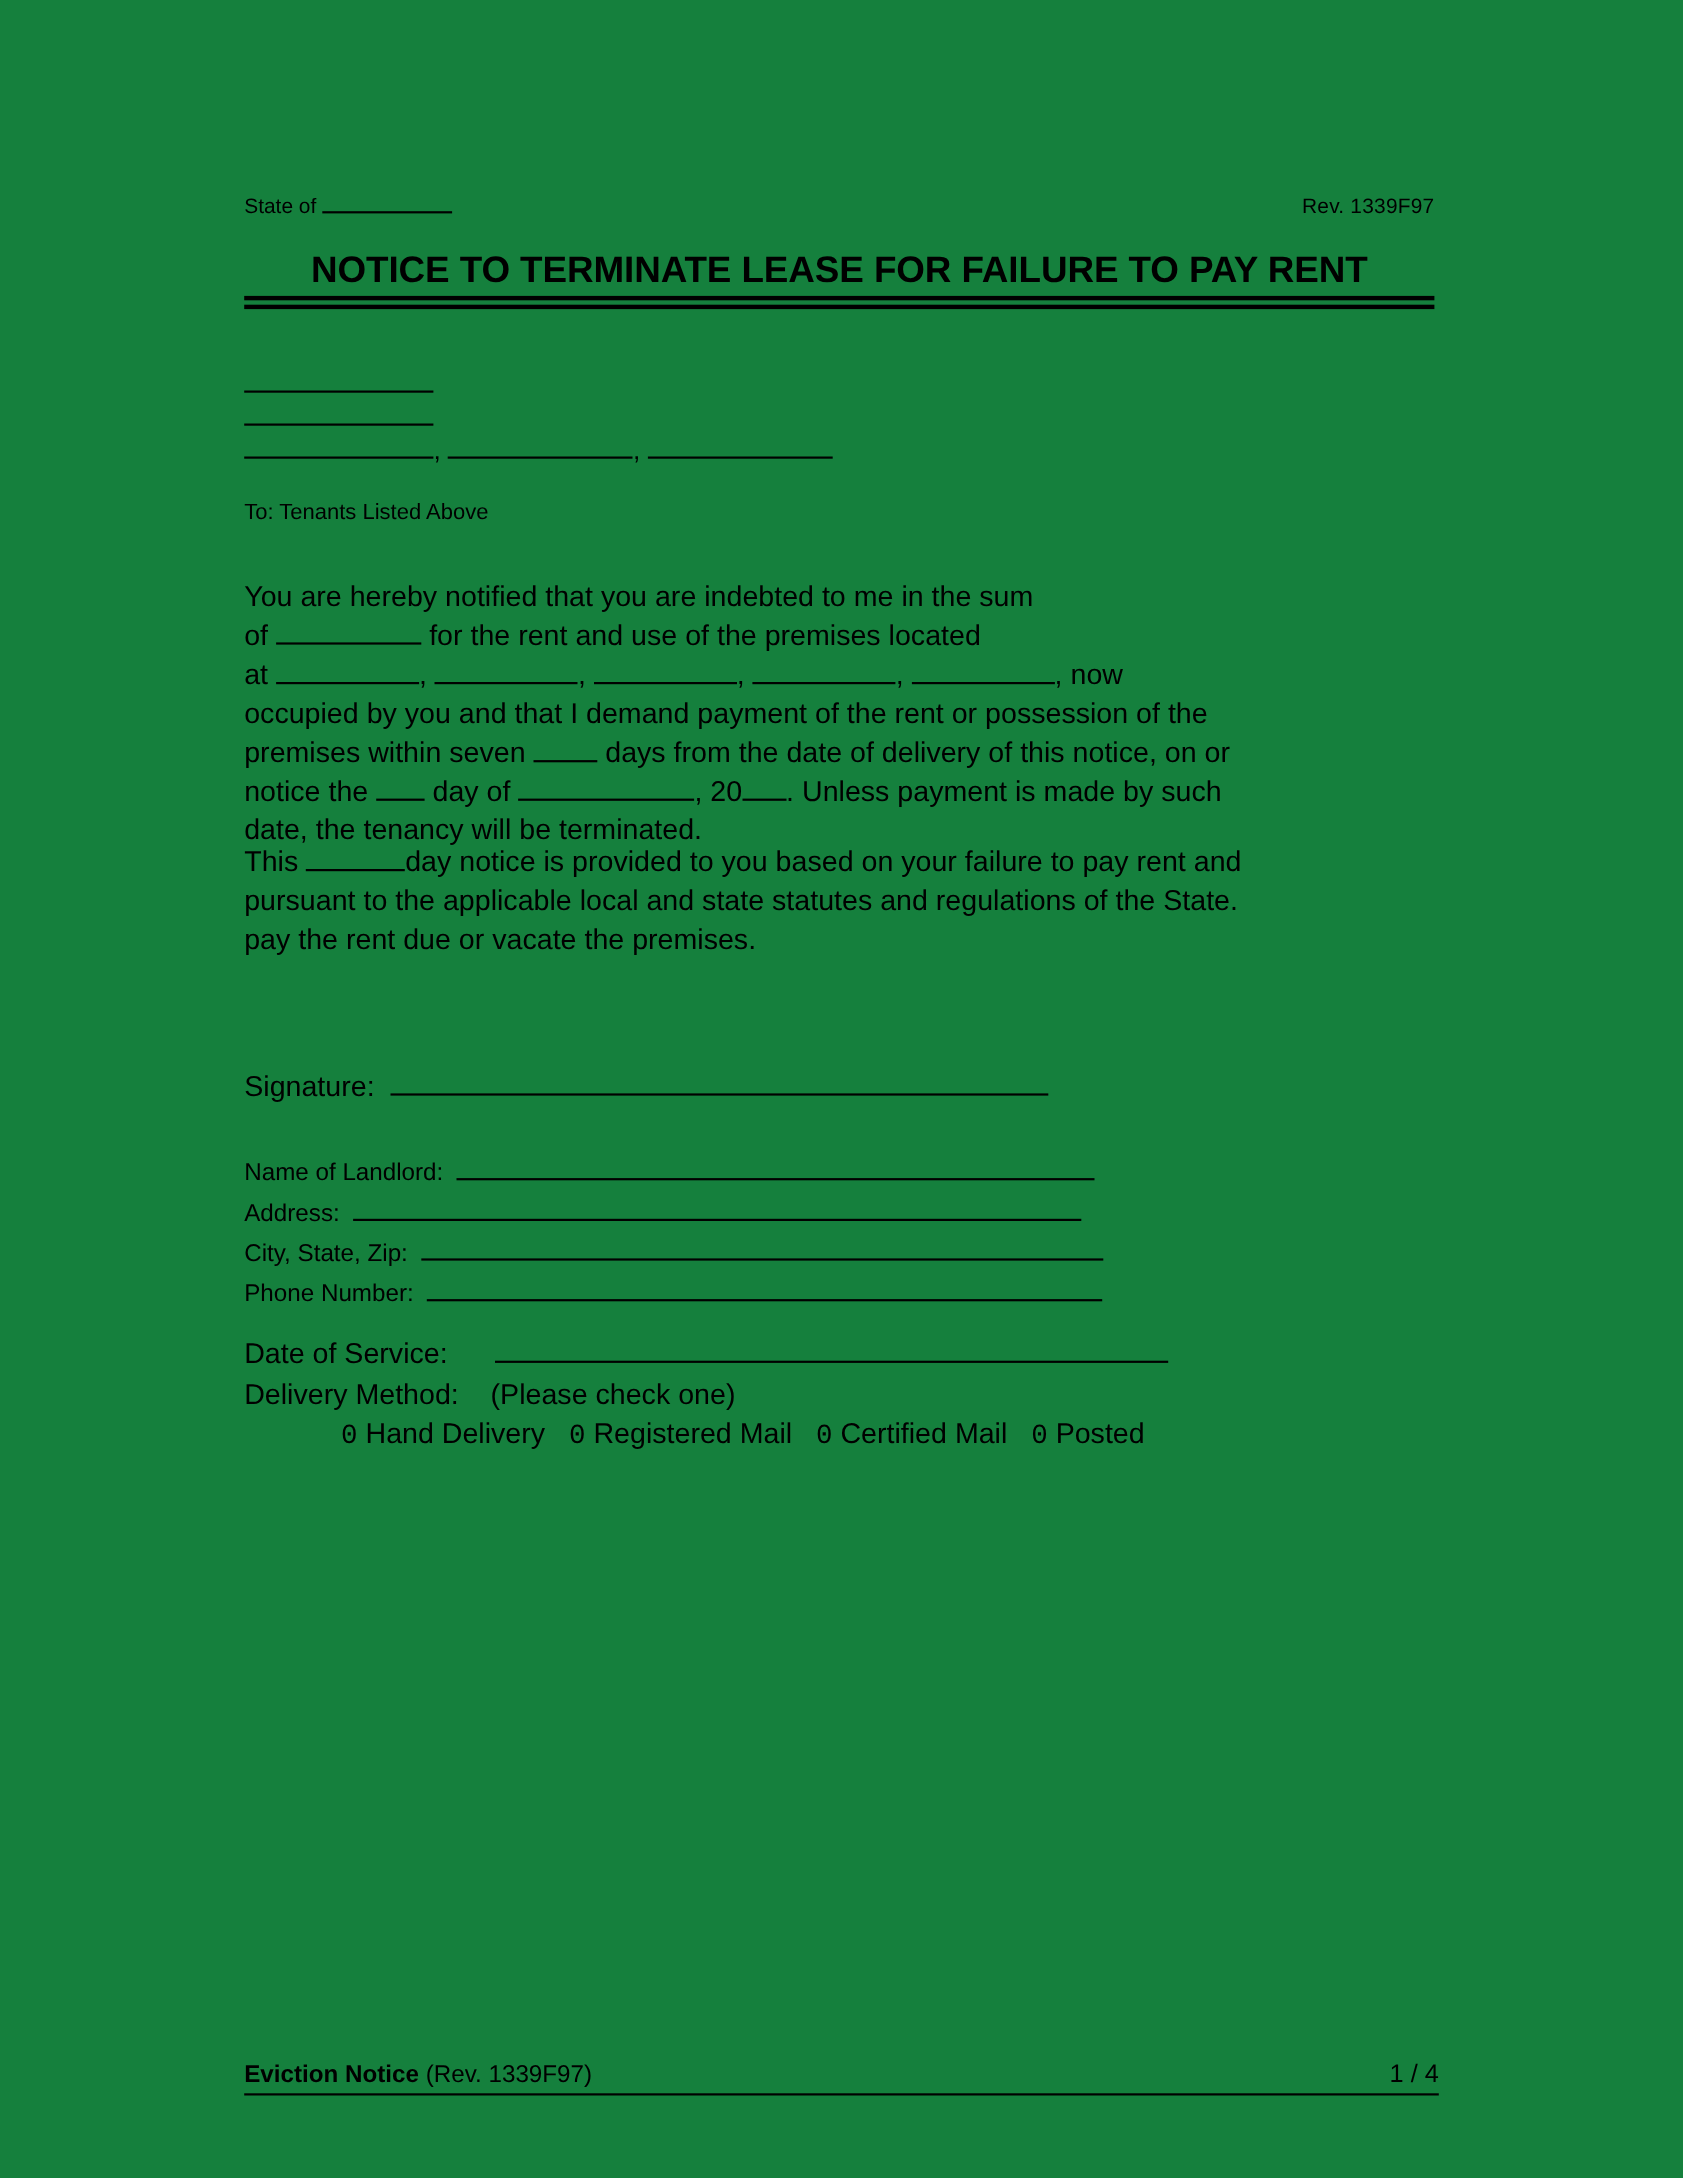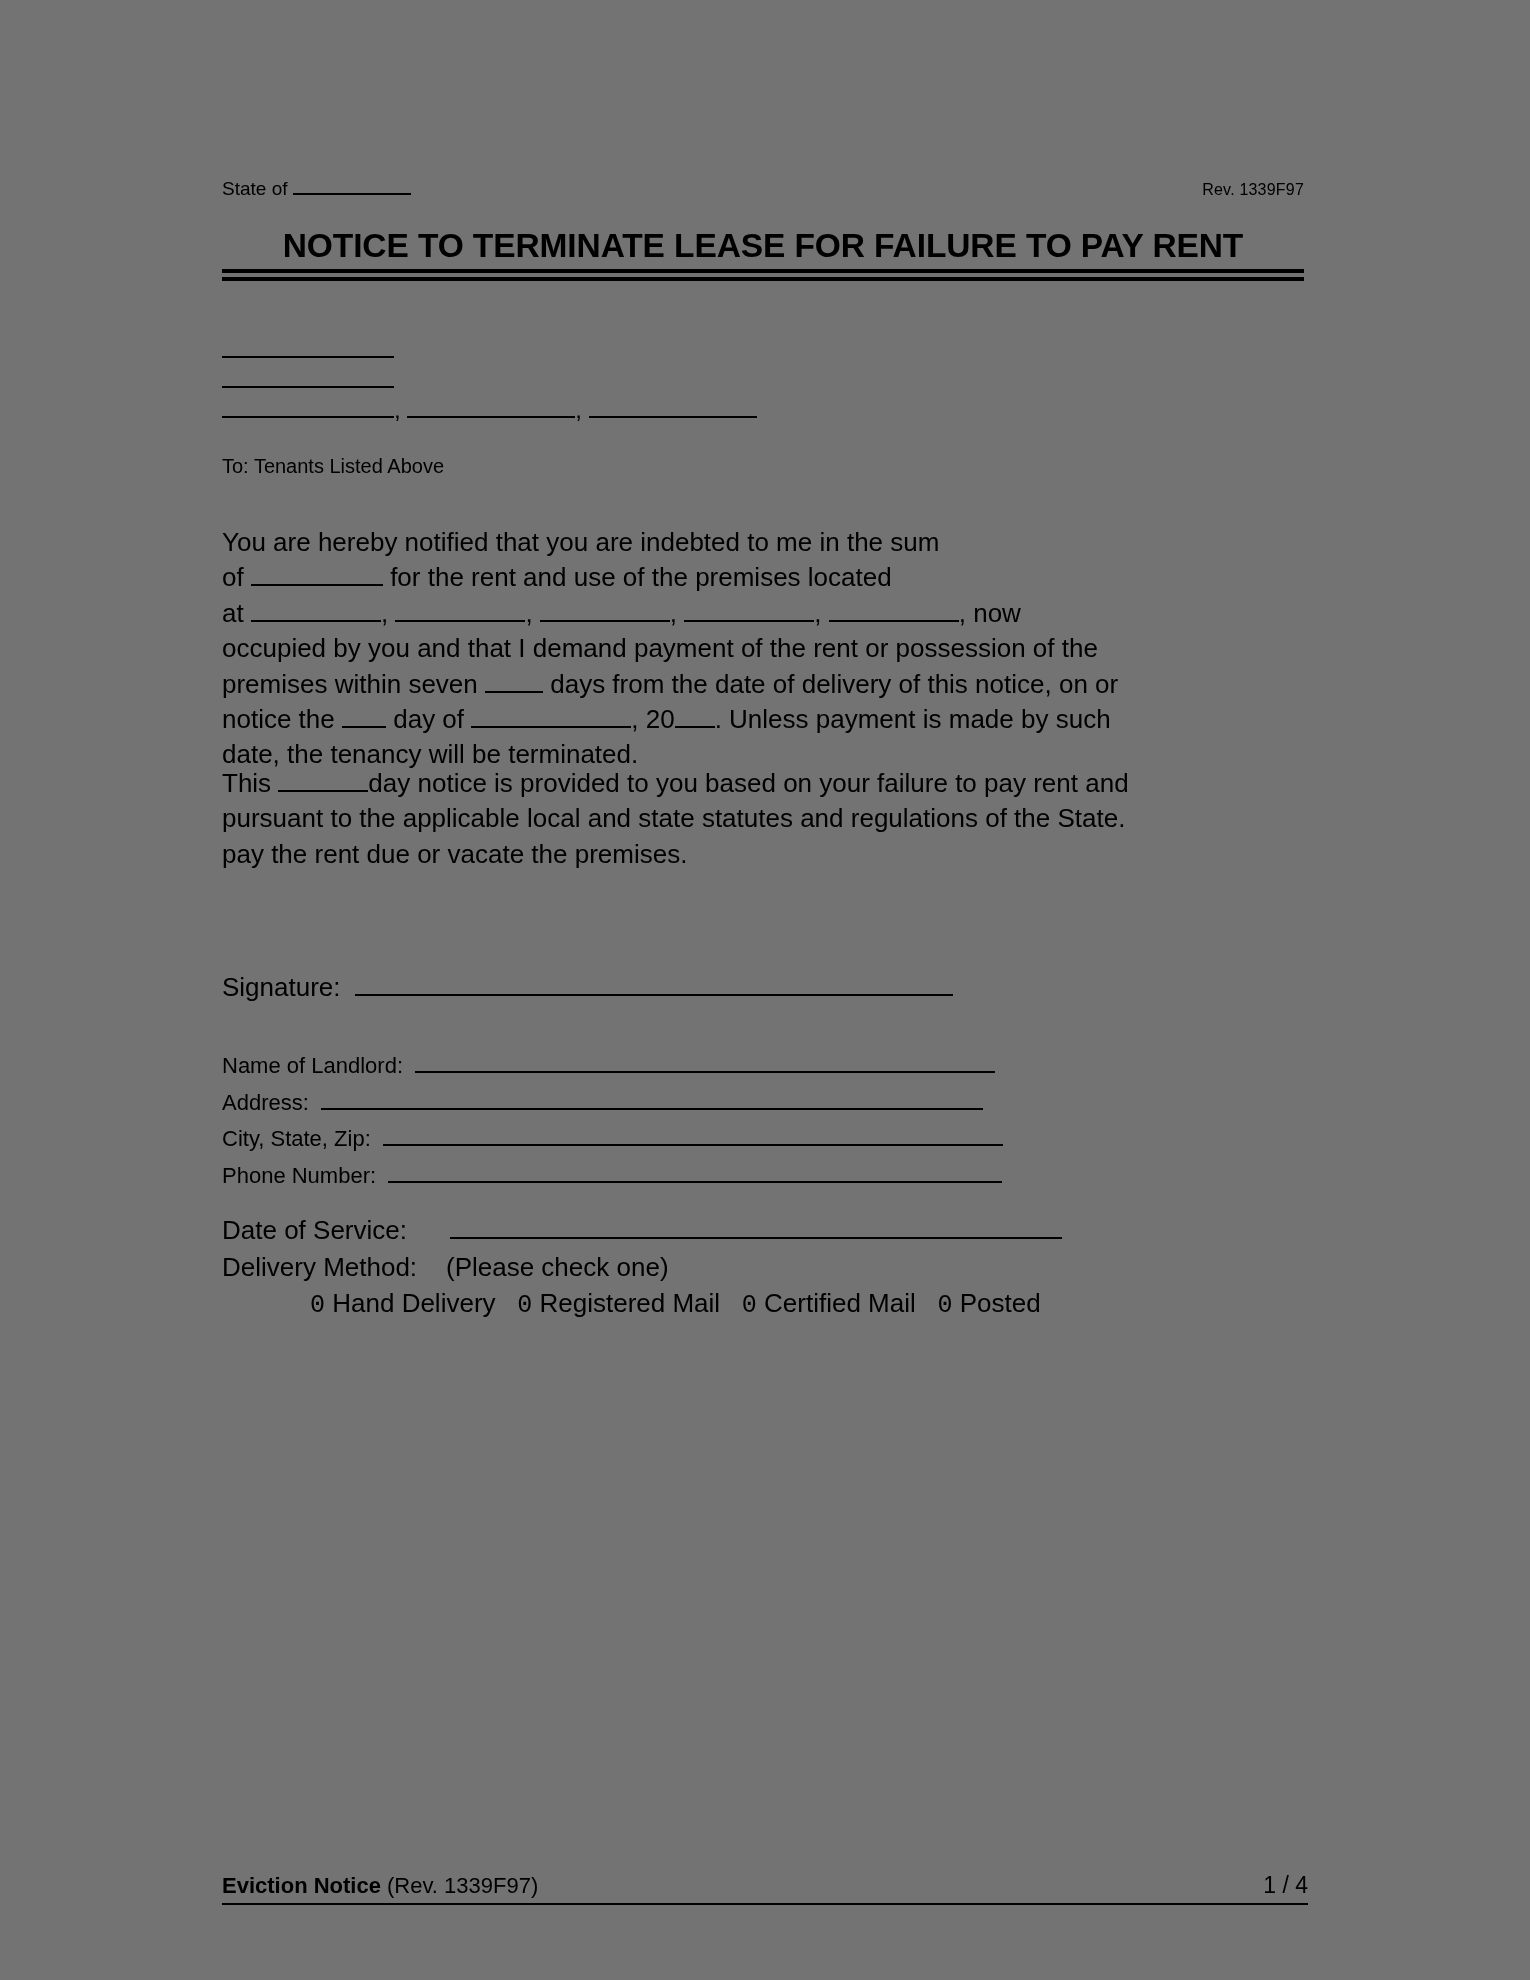--- a/index.html
+++ b/index.html
@@ -8,21 +8,21 @@
     background: #ffffff;
   }
   body {
     font-family: "Liberation Sans", sans-serif;
     color: #000000;
   }
   .page {
     position: relative;
     width: 1530px;
     height: 1980px;
-    background: #737373;
+    background: #15803d;
     margin: 0 auto;
     overflow: hidden;
   }
   .sheet {
     position: absolute;
     left: 222px;
     top: 0;
     width: 1082px;
     height: 100%;
   }
@@ -42,21 +42,21 @@
     display: flex;
     align-items: baseline;
     white-space: pre;
   }
   .rule {
     display: inline-block;
     border-bottom: 2px solid #000;
     height: 0;
   }
   .blank-sm { width: 118px; }
-  .rev { font-size: 16px; letter-spacing: 0.2px; }
+  .rev { font-size: 19px; letter-spacing: 0.2px; }
 
   
   .title-wrap {
     position: absolute;
     top: 226px;
     left: 0;
     width: 1082px;
   }
   .title {
     text-align: center;

